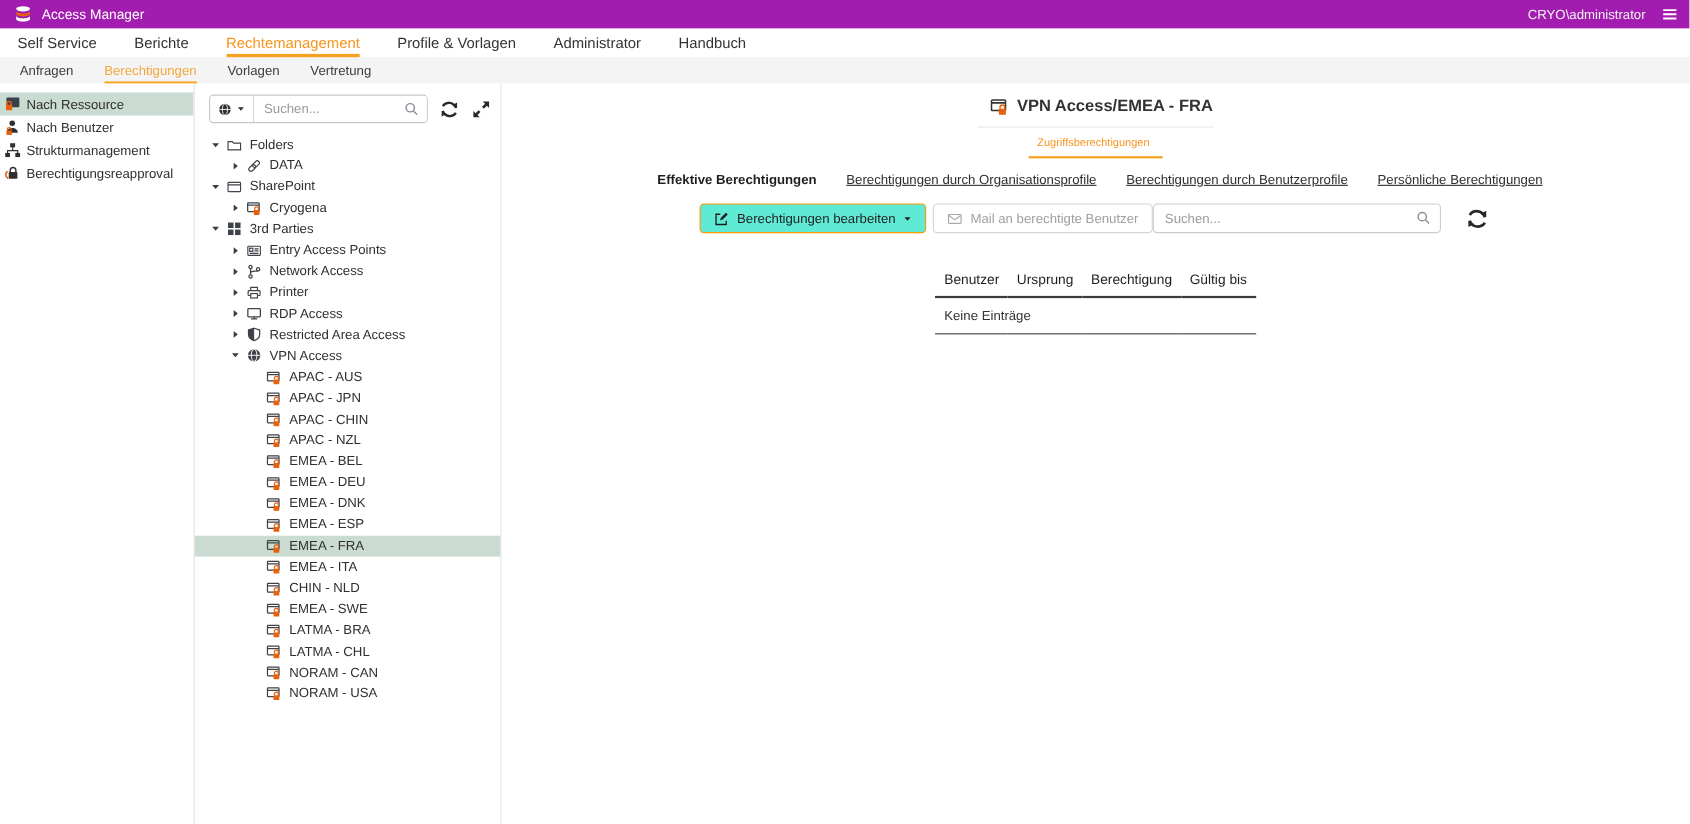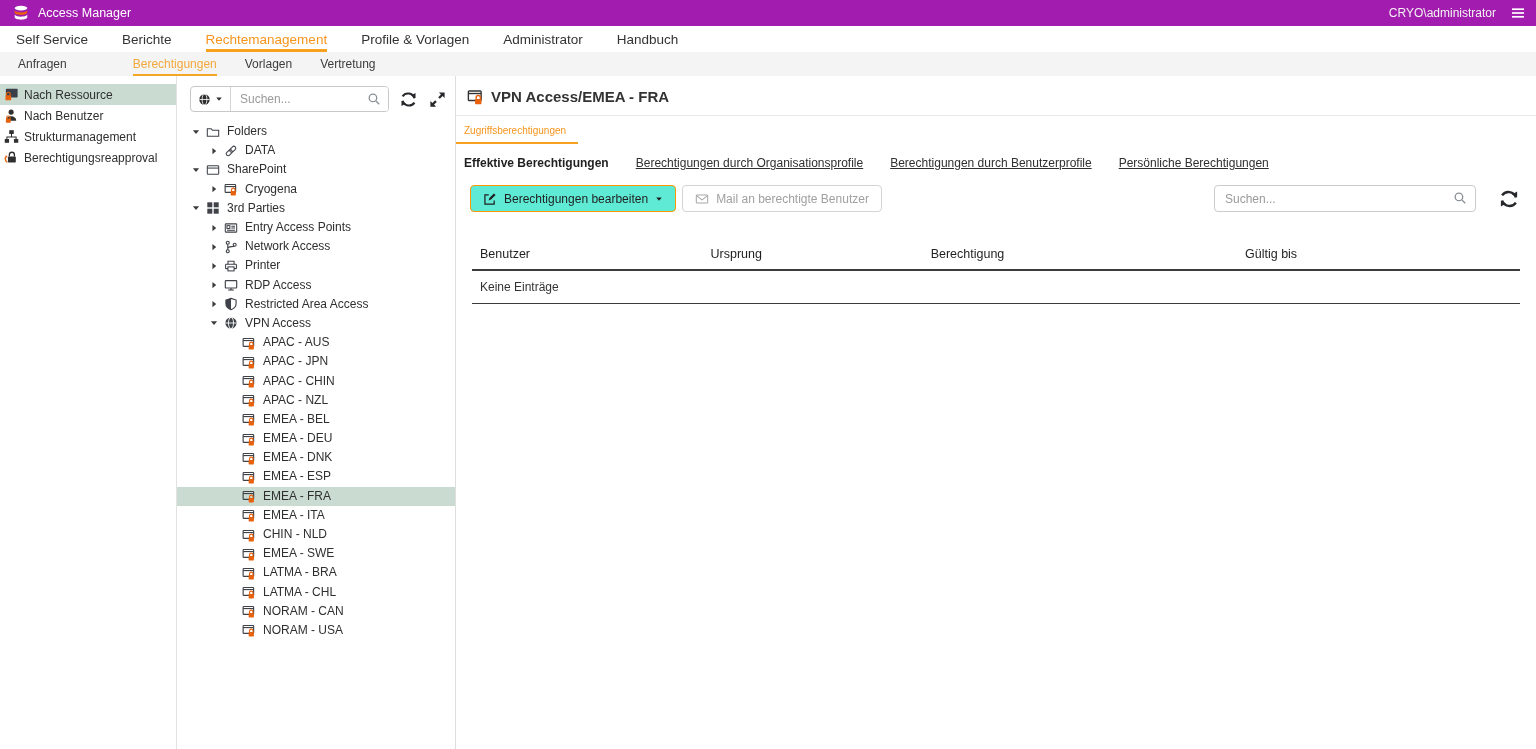--- a/index.html
+++ b/index.html
@@ -20,21 +20,21 @@
   
   .mainnav { height:26px; background:#fff; display:flex; align-items:stretch; padding-left:16px; gap:34px; }
   .mnav-item { display:flex; align-items:center; font-size:13.5px; color:#333; cursor:pointer;
                border-bottom:3px solid transparent; padding-top:3px; }
   .mnav-item.active { color:#f7941d; border-bottom-color:#f7a21e; }
 
   
   .subnav { height:24px; background:#f4f4f4; display:flex; align-items:stretch; padding-left:18px; gap:28px; }
   .snav-item { display:flex; align-items:center; font-size:12px; color:#3c3c3c; cursor:pointer;
                border-bottom:2px solid transparent; padding-top:2px; }
-  .snav-item.active { color:#f3a83c; border-bottom-color:#f5a623;margin-left:38px; }
+  .snav-item.active { color:#f3a83c; border-bottom-color:#f5a623; }
 
   
   .page { display:flex; height:673px; }
 
   .sidebar { width:176px; padding-top:8px; background:#fff; }
   .side-item { height:21px; display:flex; align-items:center; gap:5px; padding-left:4px;
                font-size:12px; color:#2f2f2f; cursor:pointer; white-space:nowrap; }
   .side-item.selected { background:#cadcd2; }
   .ic15 svg { width:15px; height:15px; }
 
@@ -54,21 +54,21 @@
 
   .tree { flex:1; overflow:hidden; padding-top:4px; font-size:12px; }
   .tree-row { height:19.2px; display:flex; align-items:center; cursor:pointer; white-space:nowrap; color:#2f2f2f; }
   .tree-row.selected { background:#cadcd2; }
   .tree-arrow { width:18px; color:#3c3c3c; }
   .tree-arrow svg { width:10px; height:10px; }
   .tree-ic { width:15px; margin-right:7px; color:#3f4248; }
   .tree-label { line-height:19px; }
 
   
-  .main { flex:1; background:#fff; display:flex; flex-direction:column; min-width:0; }
+  .main { flex:1; background:#fff; display:flex; flex-direction:column; min-width:0;align-items:center; }
   .title-row { display:flex; align-items:center; gap:7px; padding:12px 0 10px 11px;
                border-bottom:1px solid #e8e8e8; }
   .title-row .ic svg { width:17px; height:17px; }
   .page-title { font-size:15px; font-weight:bold; color:#333; }
 
   .tabstrip { display:flex; padding-left:0; }
   .tab { font-size:10px; color:#f7941d; padding:9px 12px 6px 8px; border-bottom:2px solid #f7a21e; cursor:pointer; }
 
   .sublinks { display:flex; gap:27px; margin:12px 0 0 8px; font-size:12px; }
   .sublink { color:#2f2f2f; text-decoration:underline; cursor:pointer; }

